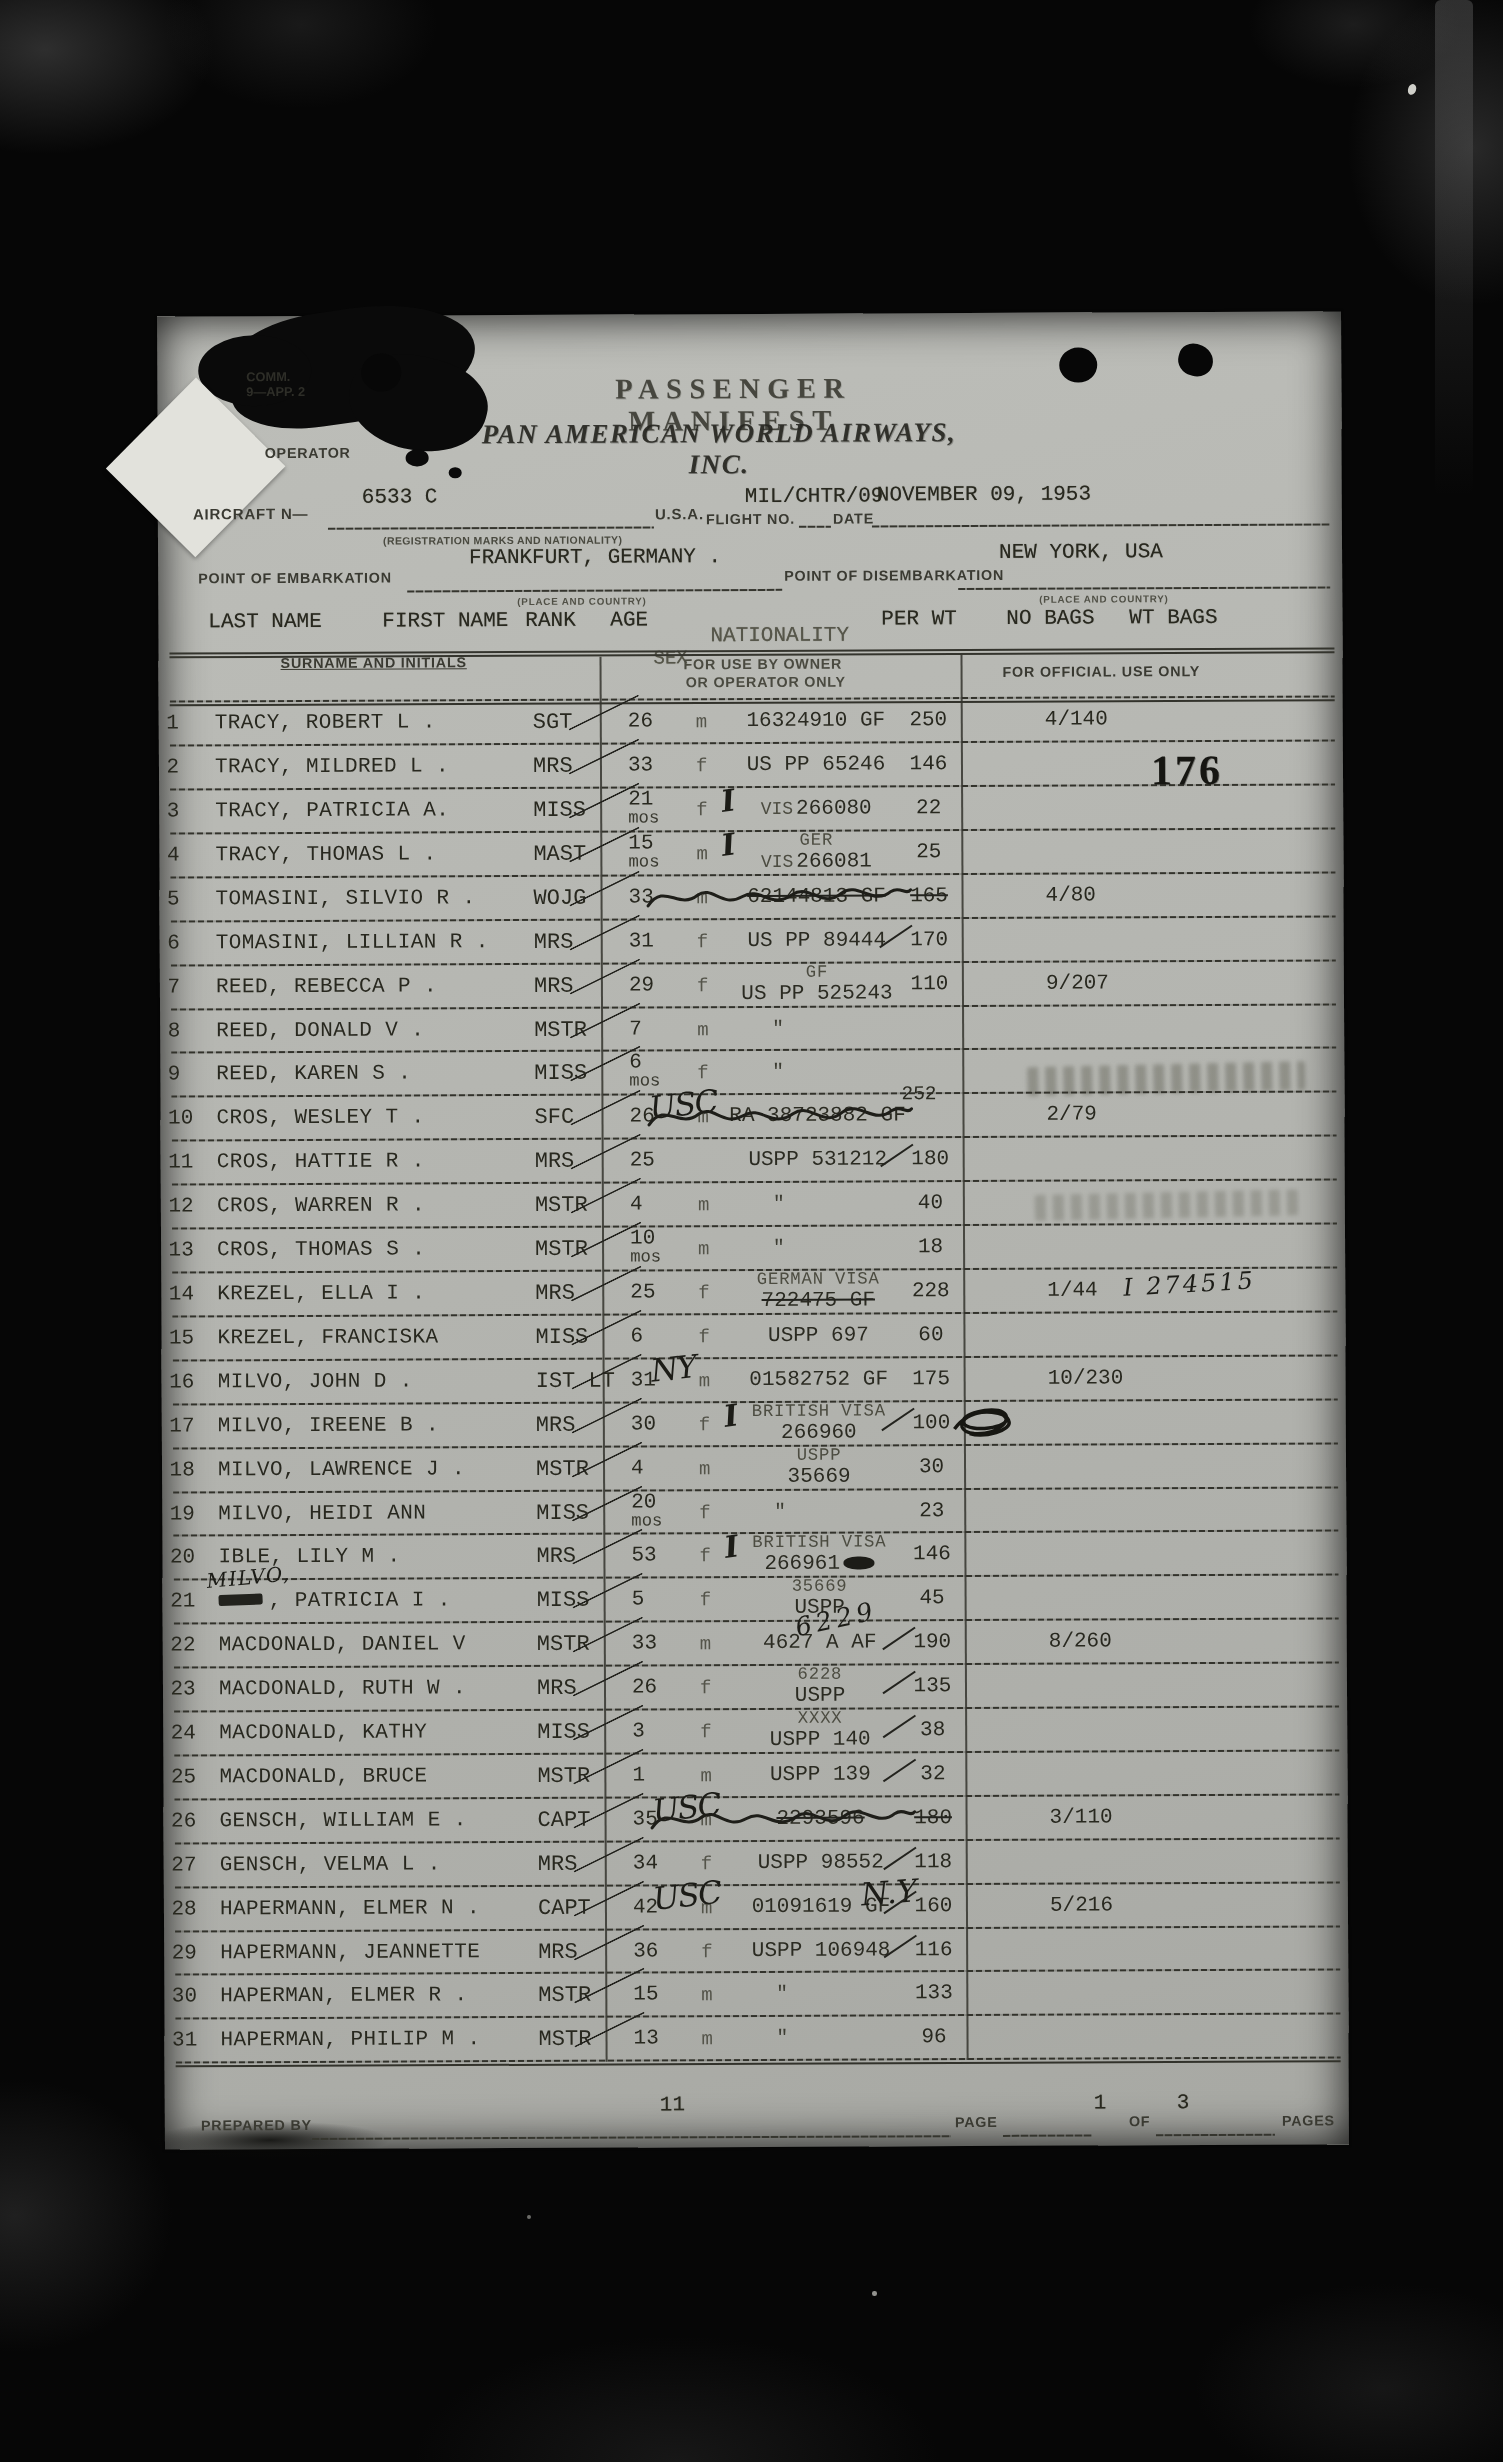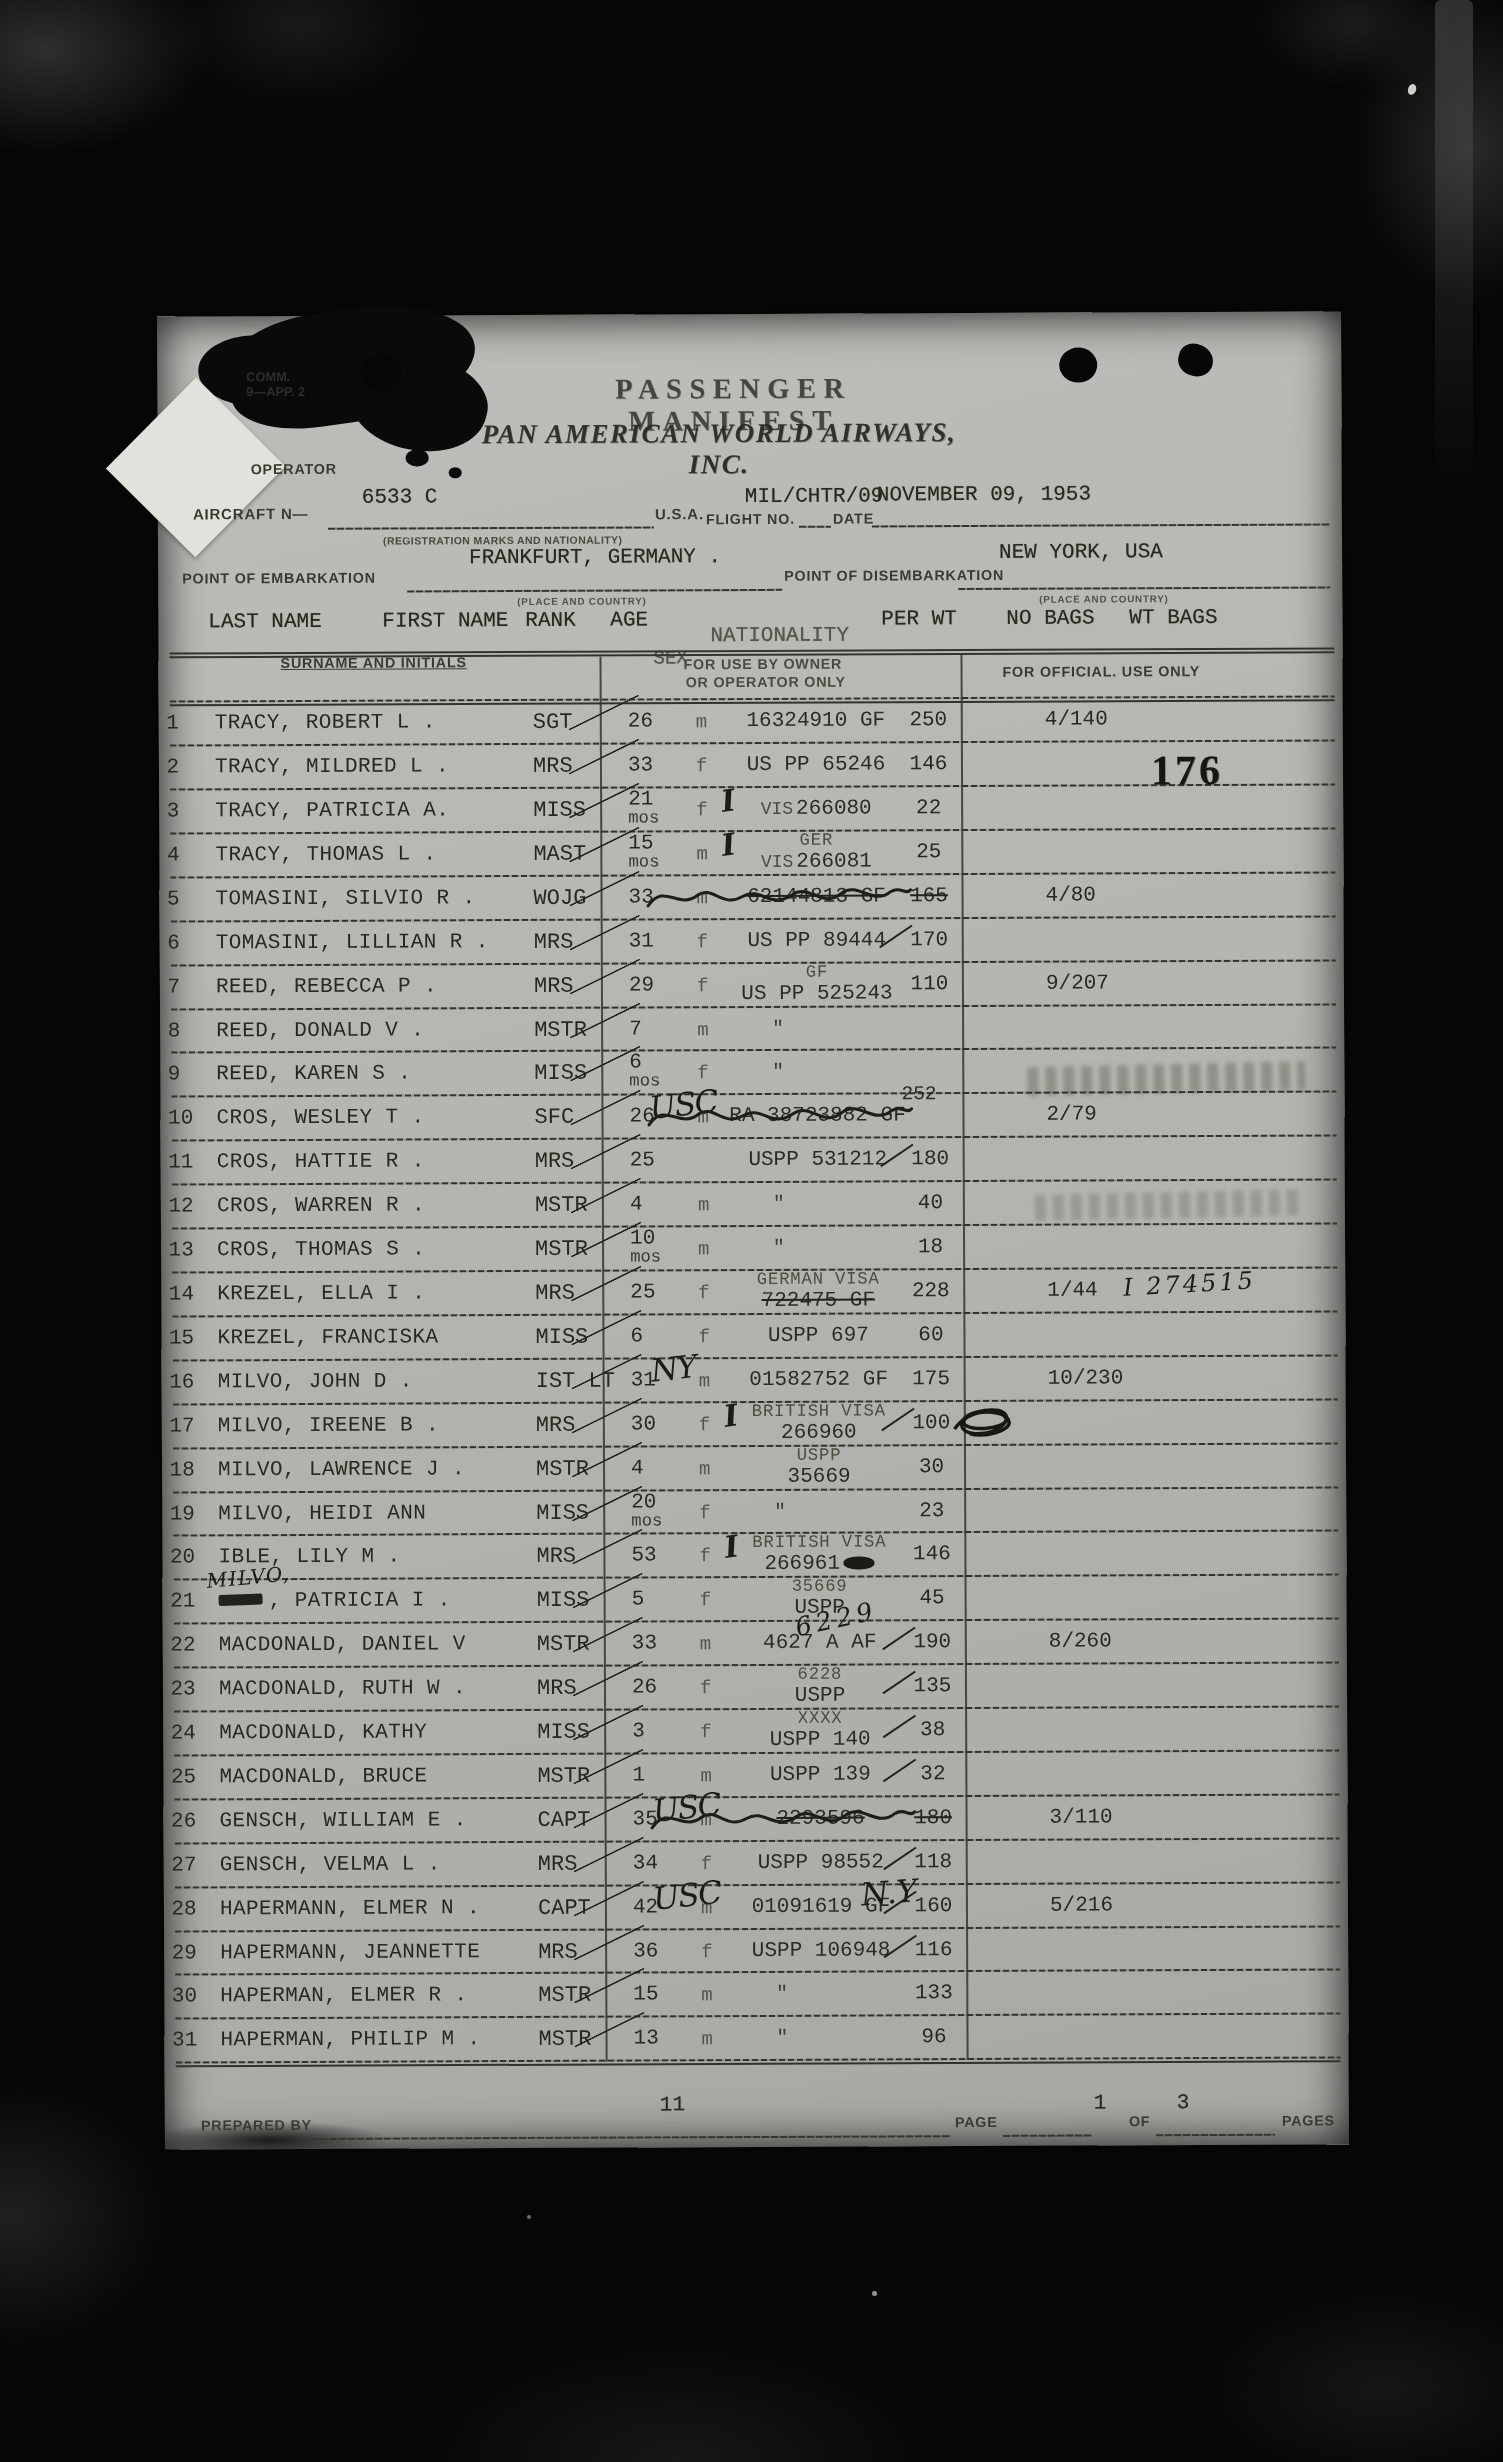--- a/index.html
+++ b/index.html
@@ -107,38 +107,38 @@
     <div class="fold"></div>
     <div class="hole" style="left:204px;top:38px;width:40px;height:38px;"></div>
     <div class="hole" style="left:902px;top:35px;width:38px;height:35px;"></div>
     <div class="hole" style="left:1021px;top:31.5px;width:35px;height:32px;transform:rotate(15deg);border-radius:45% 55% 50% 50%;"></div>
     <div class="ghost" style="left:867px;top:752px;width:278px;height:28.5px;"></div>
     <div class="ghost" style="left:874px;top:880px;width:263px;height:25.5px;opacity:.7;"></div>
     <div class="smudge" style="left:-15px;top:1805px;width:240px;height:38px;"></div>
 
     <div class="comm">COMM.
 9—APP. 2</div>
-    <div class="pr" style="left:93px;top:129px;margin-top:16px;">OPERATOR</div>
+    <div class="pr" style="left:107px;top:129px;">OPERATOR</div>
     <div class="title">PASSENGER MANIFEST</div>
     <div class="airline">PAN AMERICAN WORLD AIRWAYS, INC.</div>
 
     <div class="pr" style="left:35px;top:189px;font-size:15px;">AIRCRAFT N—</div>
     <div class="ty" style="left:204px;top:170px;">6533 C</div>
     <div class="fline" style="left:170px;top:212px;width:326px;"></div>
     <div class="pr" style="left:497px;top:191px;font-size:15px;">U.S.A.</div>
     <div class="pr" style="left:548px;top:197px;">FLIGHT NO.</div>
     <div class="ty" style="left:587px;top:171px;">MIL/CHTR/09</div>
     <div class="fline" style="left:641px;top:212px;width:31.5px;"></div>
     <div class="pr" style="left:675px;top:197px;">DATE</div>
     <div class="ty" style="left:719px;top:170px;">NOVEMBER 09, 1953</div>
     <div class="fline" style="left:714px;top:212px;width:458px;"></div>
     <div class="pr small" style="left:225px;top:219px;">(REGISTRATION MARKS AND NATIONALITY)</div>
 
     <div class="ty" style="left:311px;top:231px;">FRANKFURT, GERMANY .</div>
-    <div class="pr" style="left:24px;top:254px;">POINT OF EMBARKATION</div>
+    <div class="pr" style="left:40px;top:254px;">POINT OF EMBARKATION</div>
     <div class="fline" style="left:249px;top:275px;width:375px;"></div>
     <div class="ty" style="left:841px;top:228px;">NEW YORK, USA</div>
     <div class="pr" style="left:626px;top:254px;">POINT OF DISEMBARKATION</div>
     <div class="fline" style="left:800px;top:275px;width:372px;"></div>
     <div class="pr tiny" style="left:359px;top:281px;">(PLACE AND COUNTRY)</div>
     <div class="pr tiny" style="left:881px;top:281px;">(PLACE AND COUNTRY)</div>
 
     <div class="ty" style="left:50px;top:294px;">LAST NAME</div>
     <div class="ty" style="left:224px;top:294px;">FIRST NAME</div>
     <div class="ty" style="left:367px;top:294px;">RANK</div>

